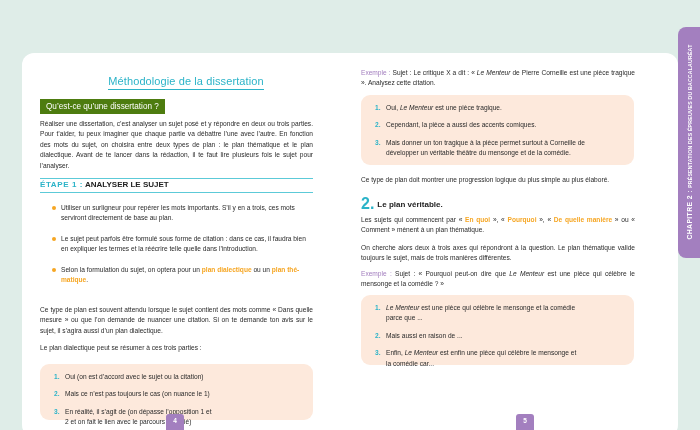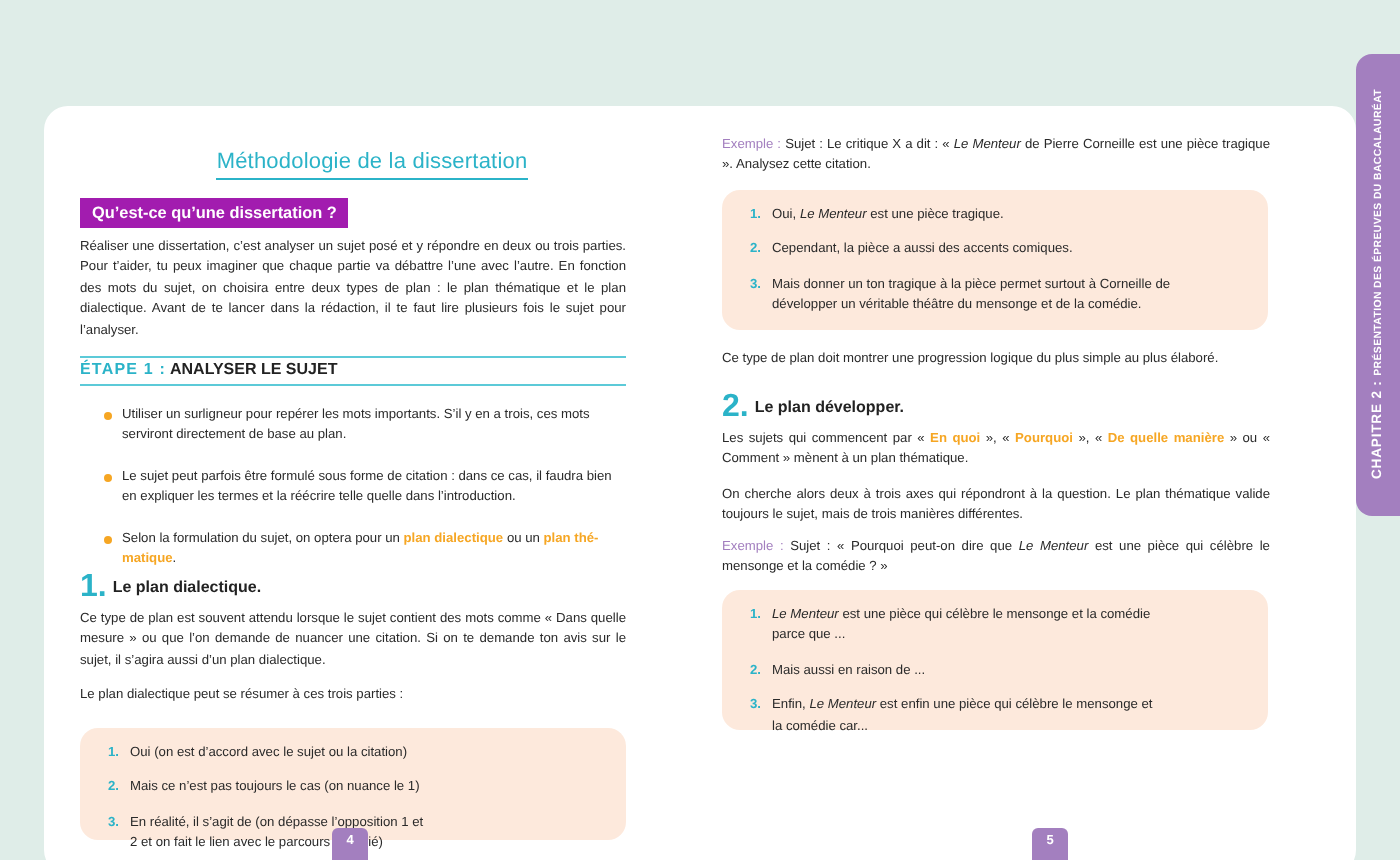--- a/index.html
+++ b/index.html
@@ -29,22 +29,22 @@
     .title span {
       font-family: "Liberation Sans", sans-serif;
       font-size: 11px;
       color: #2bb3c8;
       border-bottom: 1px solid #2bb3c8;
       padding-bottom: 2px;
       letter-spacing: 0.1px;
     }
     .q-badge {
       position: absolute; left: 18px; top: 46px;
-      background: #a21caf; color: #fff;
-      font-weight: bold; font-size: 8.2px;
+      background: #4d7c0f; color: #fff;
+      font-weight: normal; font-size: 8.2px;
       padding: 3px 6px 3px 6px;
     }
     .para {
       position: absolute;
       font-size: 6.6px;
       line-height: 10.4px;
       text-align: justify;
       color: #2a2a2a;
     }
     .etape {
@@ -129,23 +129,20 @@
       <div class="bullet">
         <span class="dot"></span>
         <span>Le sujet peut parfois être formulé sous forme de citation : dans ce cas, il faudra bien en expliquer les termes et la réécrire telle quelle dans l’introduction.</span>
       </div>
       <div class="bullet">
         <span class="dot"></span>
         <span>Selon la formulation du sujet, on optera pour un </span><span class="hl">plan dialectique</span><span> ou un </span><span class="hl">plan thé-matique</span><span>.</span>
       </div>
     </div>
 
-    <div class="sec-head" style="left:18px; top:232px;">
-      <span class="num">1.</span><span>Le plan dialectique.</span>
-    </div>
 
     <div class="para" style="left:18px; top:252px; width:273px;">Ce type de plan est souvent attendu lorsque le sujet contient des mots comme « Dans quelle mesure » ou que l’on demande de nuancer une citation. Si on te demande ton avis sur le sujet, il s’agira aussi d’un plan dialectique.</div>
 
     <div class="para" style="left:18px; top:290px; width:273px;">Le plan dialectique peut se résumer à ces trois parties :</div>
 
     <div class="box" style="left:18px; top:311px; width:273px; height:56px;">
       <div class="box-item">
         <span class="n">1.</span>
         <span>Oui (on est d’accord avec le sujet ou la citation)</span>
       </div>
@@ -176,21 +173,21 @@
       </div>
       <div class="box-item" style="width:230px;">
         <span class="n">3.</span>
         <span>Mais donner un ton tragique à la pièce permet surtout à Corneille de développer un véritable théâtre du mensonge et de la comédie.</span>
       </div>
     </div>
 
     <div class="para" style="left:11px; top:122px; width:274px;">Ce type de plan doit montrer une progression logique du plus simple au plus élaboré.</div>
 
     <div class="sec-head" style="left:11px; top:142px;">
-      <span class="num">2.</span><span>Le plan développer.</span>
+      <span class="num">2.</span><span>Le plan véritable.</span>
     </div>
 
     <div class="para" style="left:11px; top:162px; width:274px;">
       <span>Les sujets qui commencent par « </span><span class="hl">En quoi</span><span> », « </span><span class="hl">Pourquoi</span><span> », « </span><span class="hl">De quelle manière</span><span> » ou « Comment » mènent à un plan thématique.</span>
     </div>
 
     <div class="para" style="left:11px; top:190px; width:274px;">On cherche alors deux à trois axes qui répondront à la question. Le plan thématique valide toujours le sujet, mais de trois manières différentes.</div>
 
     <div class="para" style="left:11px; top:216px; width:274px;">
       <span class="hl-purple">Exemple :</span><span> Sujet : « Pourquoi peut-on dire que </span><i>Le Menteur</i><span> est une pièce qui célèbre le mensonge et la comédie ? »</span>

